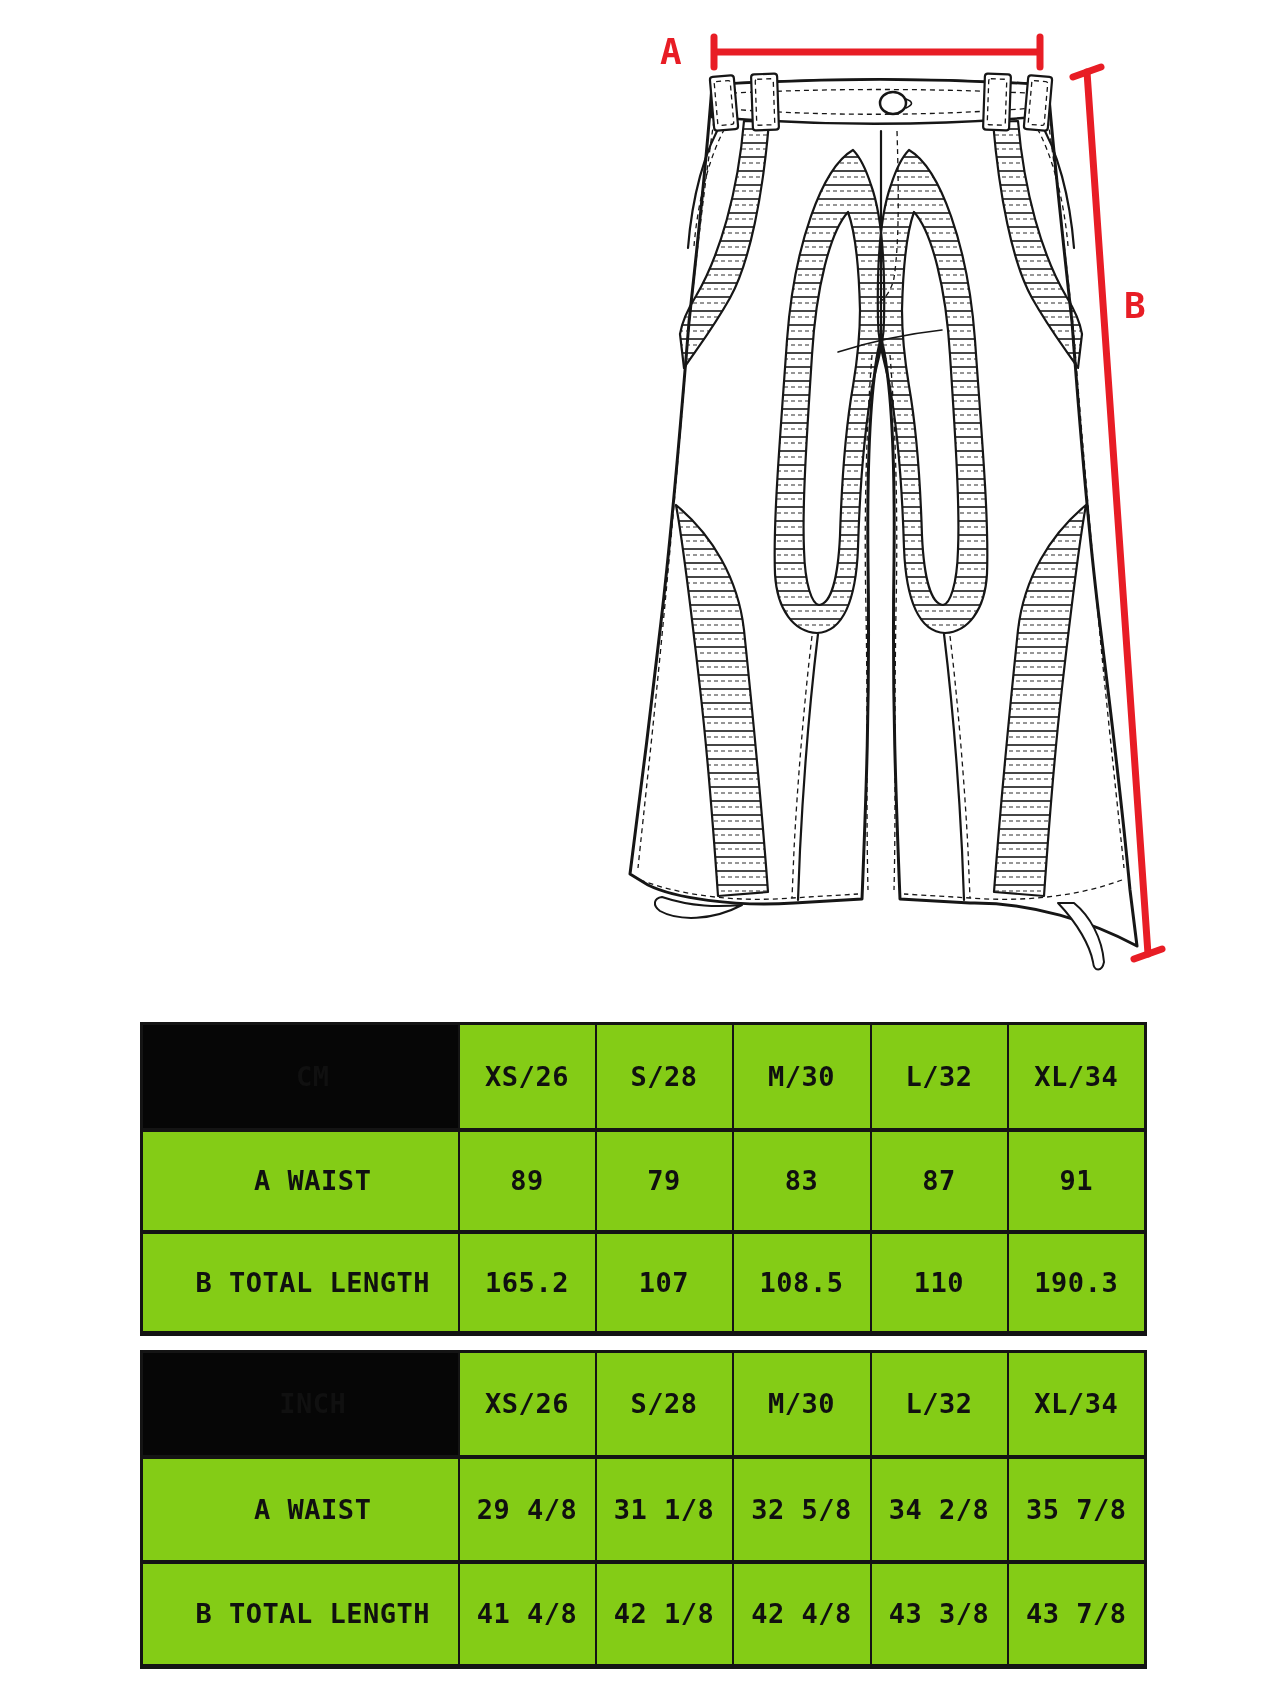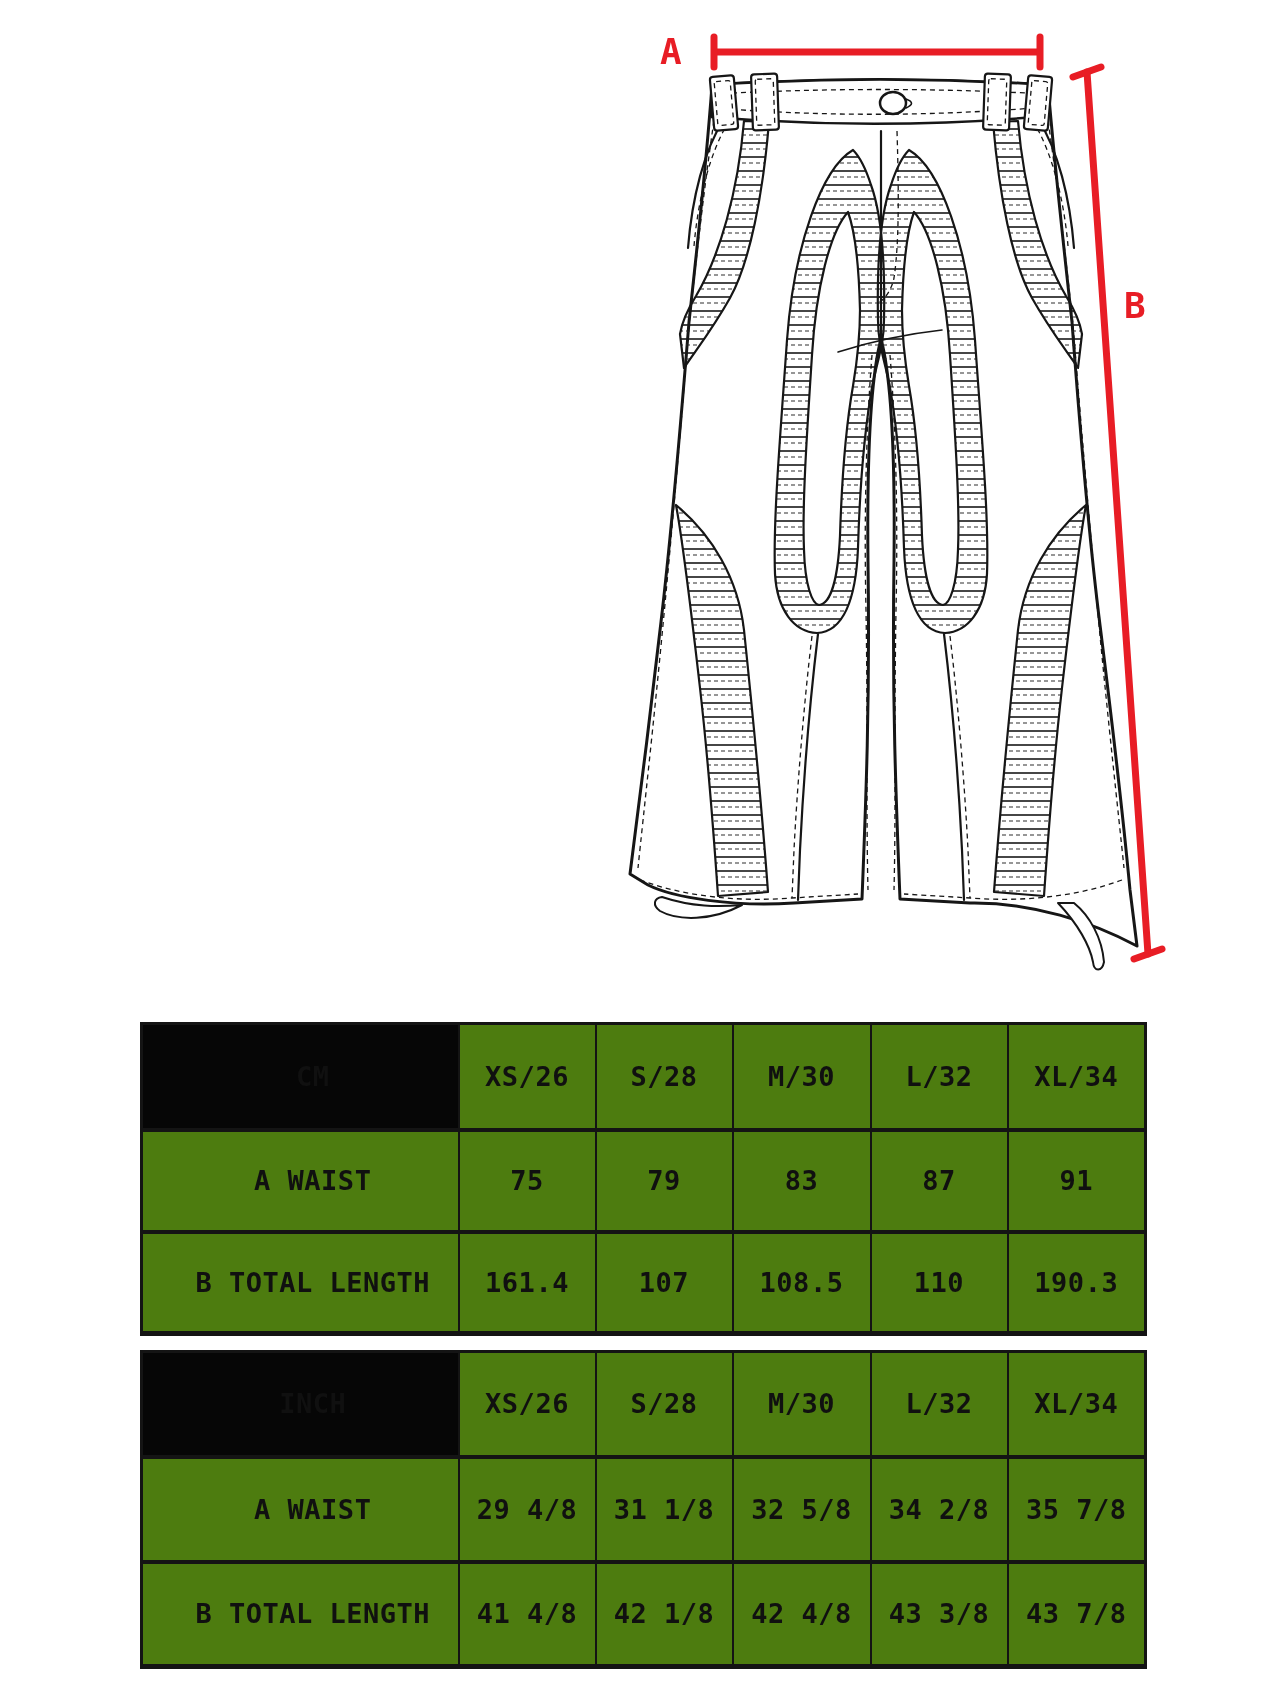--- a/index.html
+++ b/index.html
@@ -25,21 +25,21 @@
   
   .page-title{
     position:absolute; left:147px; top:939px; line-height:1;
     font-family:"Liberation Sans", sans-serif; font-weight:bold;
     font-size:40px; letter-spacing:2px; color:#1b1b1b; white-space:nowrap;
   }
   
   table.size-table{
     position:absolute; left:140px; width:1004px; table-layout:fixed;
     border-collapse:collapse; border:3px solid #141414; border-bottom-width:5px;
-    background:#4d7c0f;
+    background:#84cc16;
   }
   table.size-table td{
     border:2.5px solid #141414; font:bold 27px "DejaVu Sans Mono", monospace;
     color:#101010; text-align:center; vertical-align:middle; letter-spacing:0.5px;
     overflow:hidden; white-space:nowrap;
   }
   table.size-table tr + tr td{ border-top-width:4px; }
   td.unit{ background:#060606; color:#ffffff; text-align:left; padding-left:26px; }
   td.lbl{ text-align:left; padding-left:26px; }
   #table-cm{ top:1022px; }
@@ -162,29 +162,29 @@
         <tr class="head">
       <td class="unit">CM</td>
       <td>XS/26</td>
       <td>S/28</td>
       <td>M/30</td>
       <td>L/32</td>
       <td>XL/34</td>
     </tr>
     <tr>
       <td class="lbl">A WAIST</td>
-      <td>75</td>
+      <td>89</td>
       <td>79</td>
       <td>83</td>
       <td>87</td>
       <td>91</td>
     </tr>
     <tr>
       <td class="lbl">B TOTAL LENGTH</td>
-      <td>161.4</td>
+      <td>165.2</td>
       <td>107</td>
       <td>108.5</td>
       <td>110</td>
       <td>190.3</td>
     </tr>
   </tbody>
     </table>
 
   <table class="size-table" id="table-inch">
     <colgroup>

